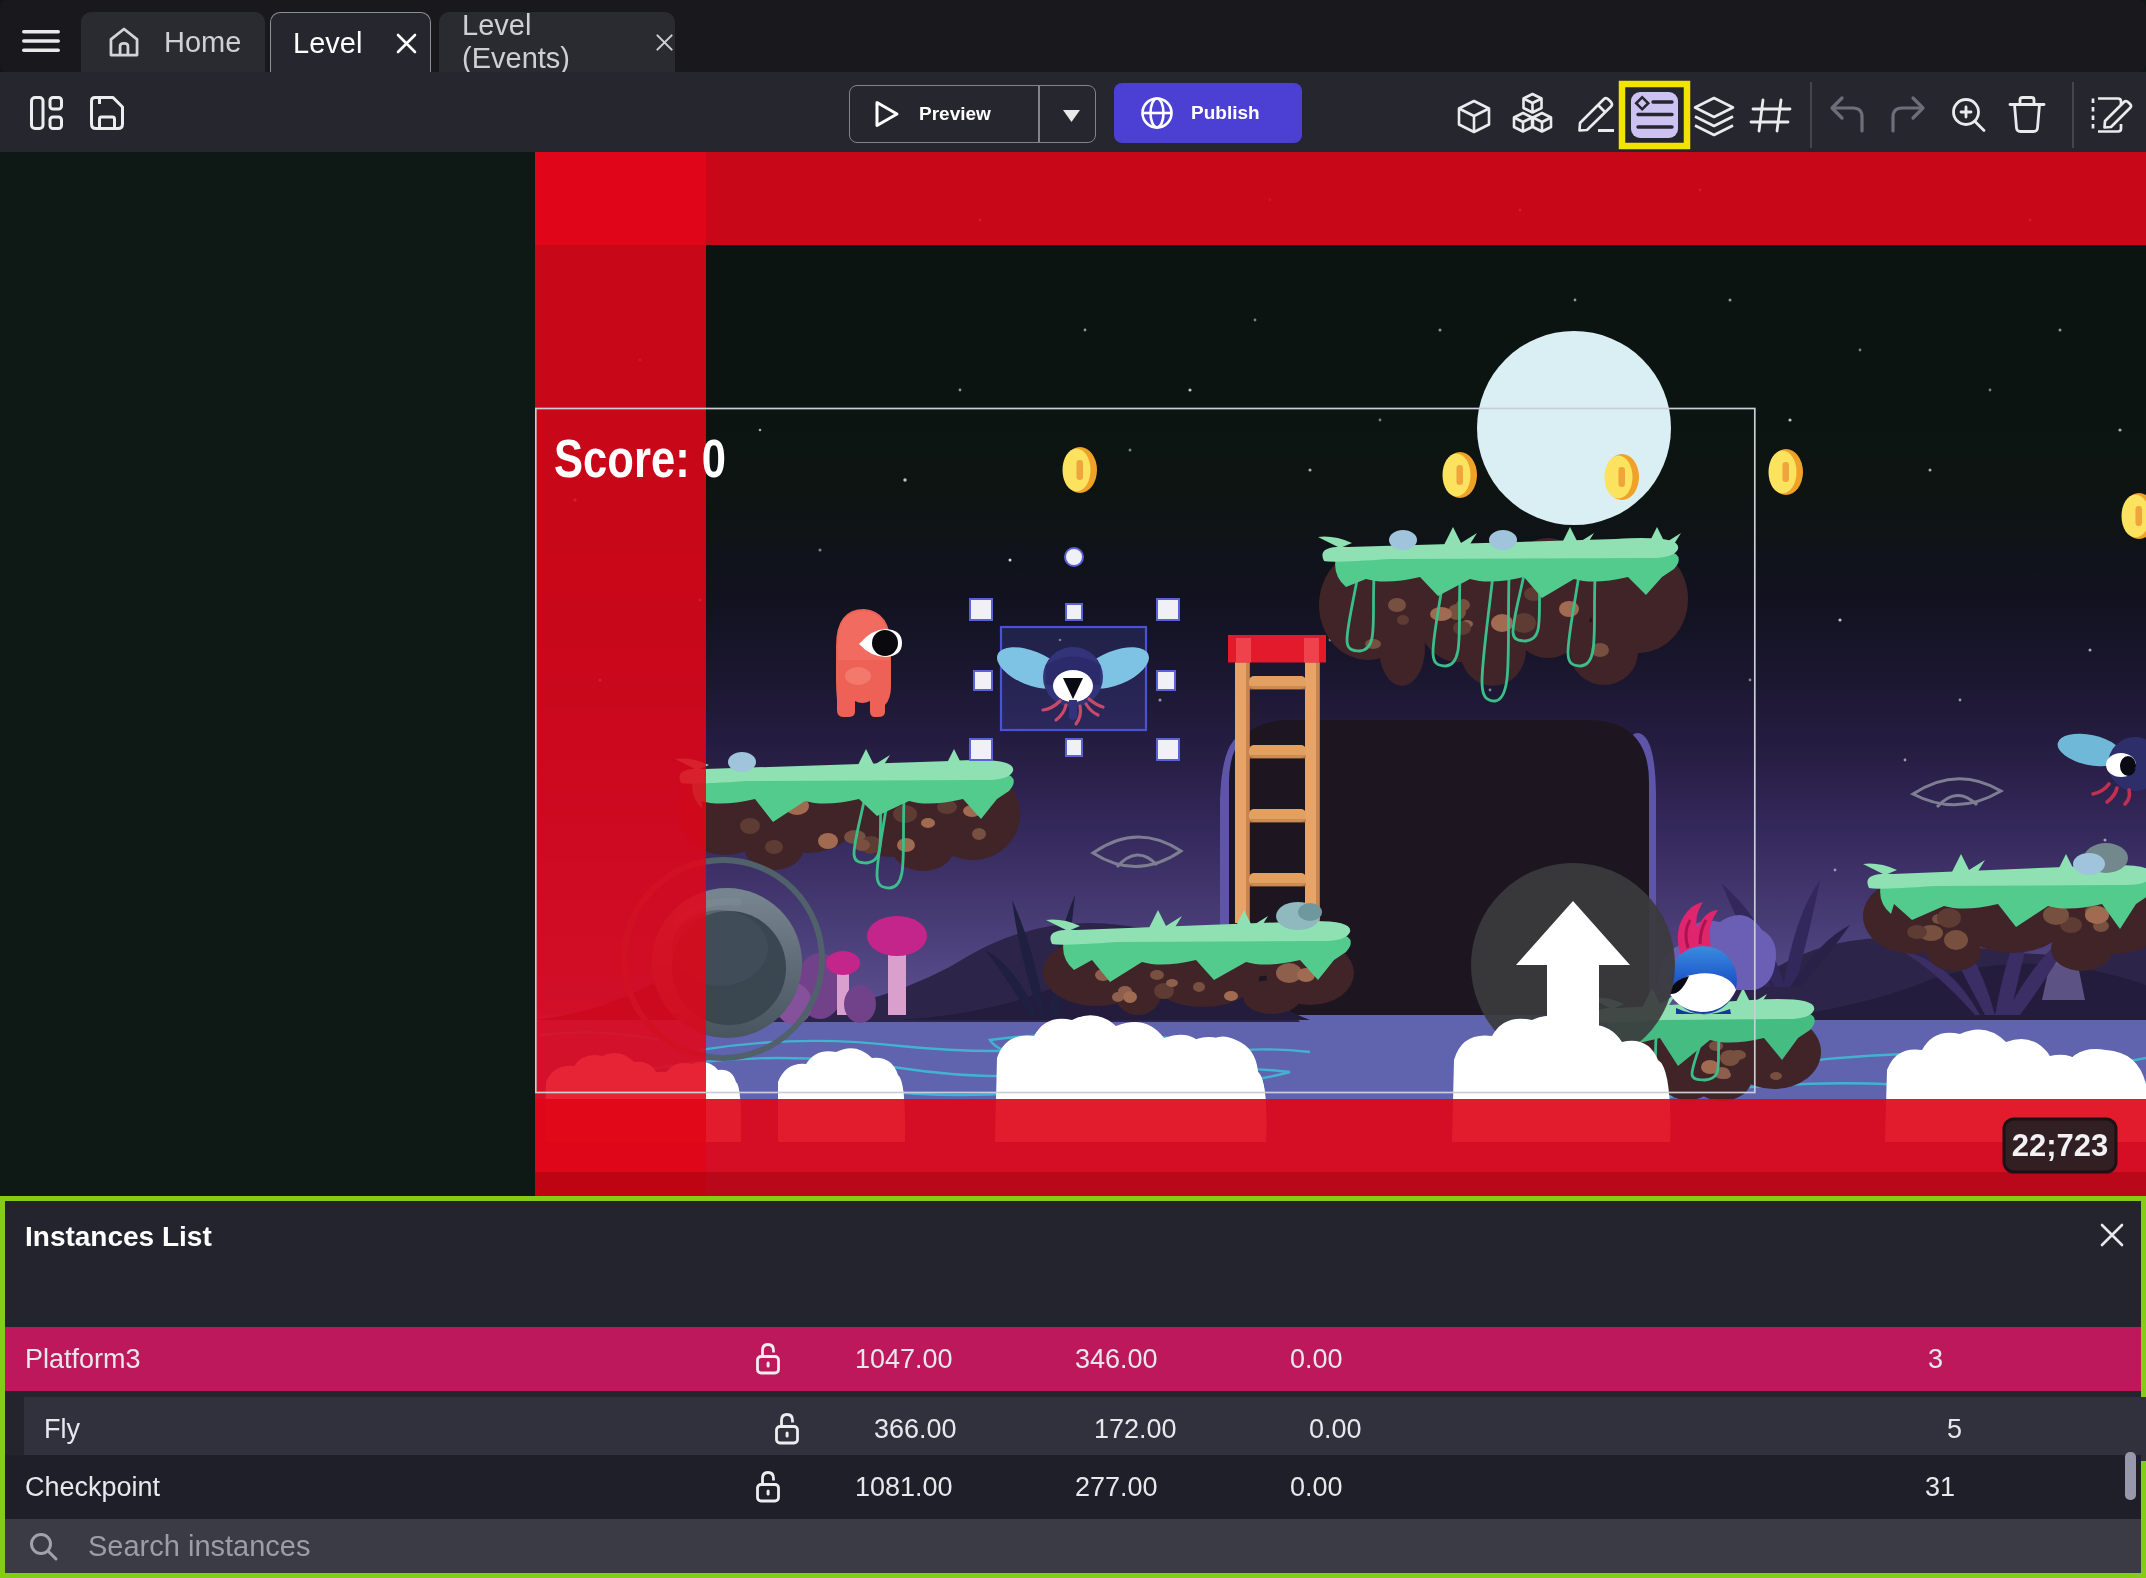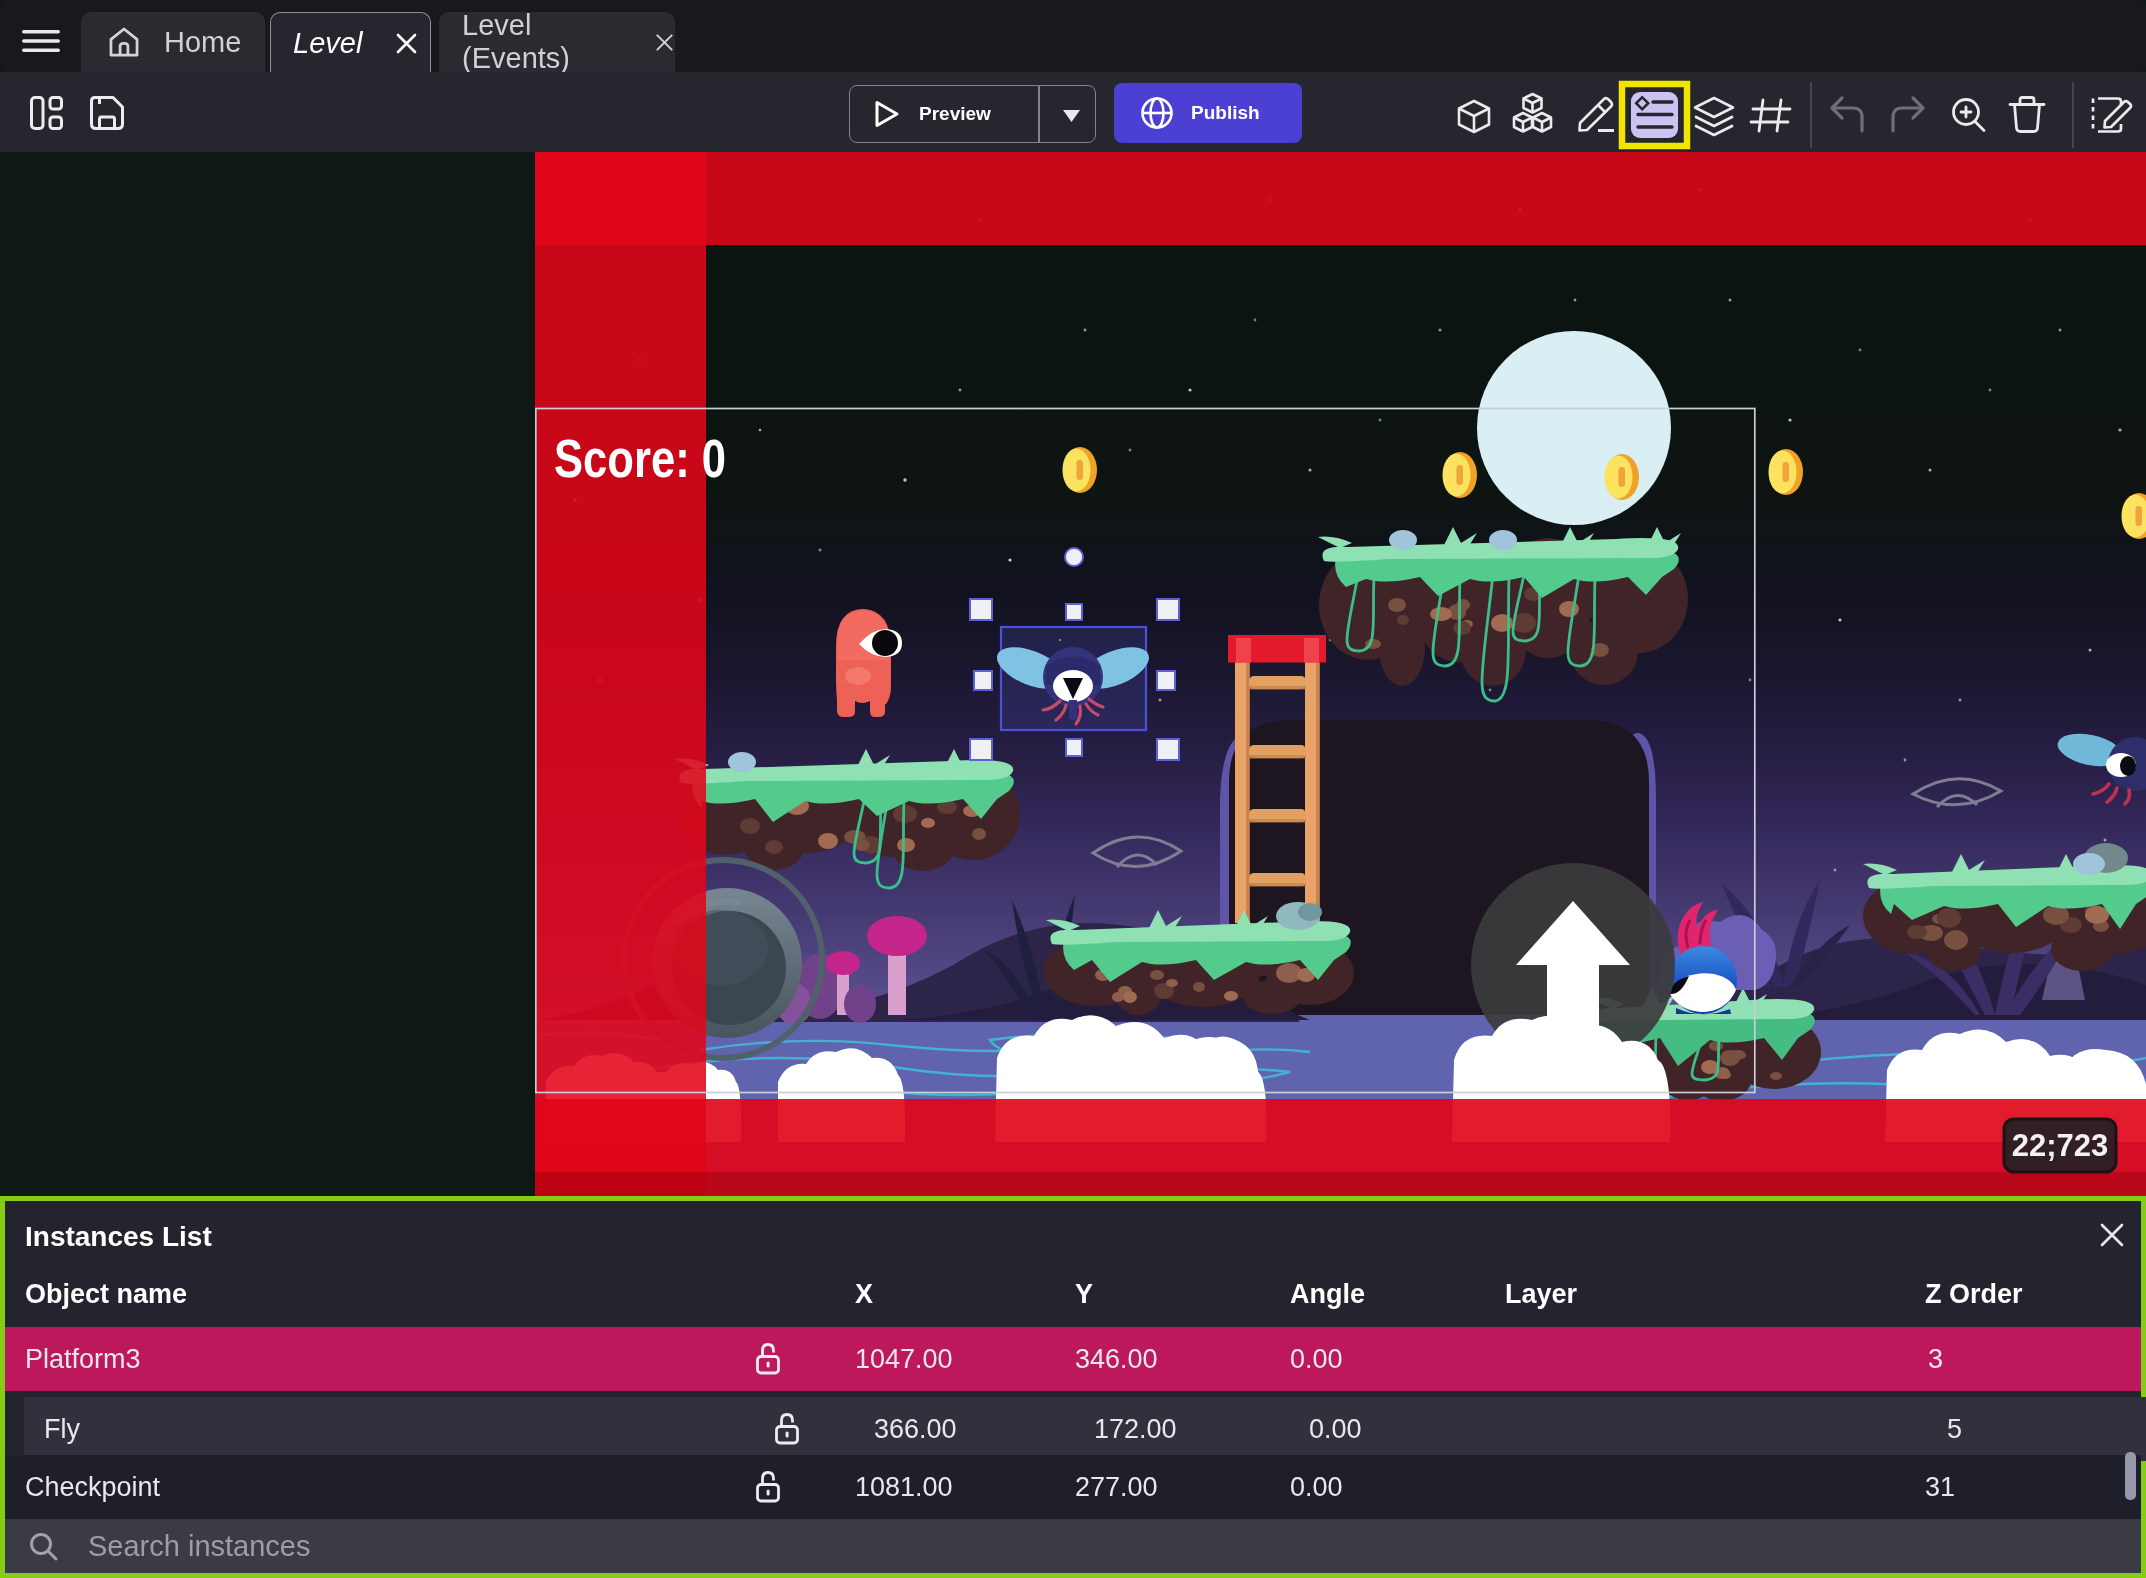--- a/index.html
+++ b/index.html
@@ -4,21 +4,21 @@
 <style>
   html,body{margin:0;padding:0;background:#101014;}
   *{box-sizing:border-box;}
   #page{position:relative;width:2146px;height:1578px;overflow:hidden;
     font-family:"Liberation Sans", sans-serif;background:#0E1916;}
   .abs{position:absolute;}
   
   #tabbar{position:absolute;left:0;top:0;width:2146px;height:72px;background:#18181D;border-radius:7px;}
   .tab{position:absolute;top:12px;height:60px;border-radius:10px 10px 0 0;background:#2A2A31;
        display:flex;align-items:center;color:#CFCFD4;font-size:29px;}
-  #tab-level{background:#26262E;border:1.5px solid #8F8F97;border-bottom:none;color:#FFFFFF;height:62px;font-style:italic;}
+  #tab-level{background:#26262E;border:1.5px solid #8F8F97;border-bottom:none;color:#FFFFFF;height:62px;}
   
   #toolbar{position:absolute;left:0;top:72px;width:2146px;height:80px;background:#26262E;}
   #previewbtn{position:absolute;left:849px;top:13px;width:247px;height:58px;border:1.5px solid #83838B;border-radius:8px;display:flex;align-items:center;}
   #pubbtn{position:absolute;left:1114px;top:11px;width:188px;height:60px;background:#4C40D4;border-radius:8px;display:flex;align-items:center;}
   .btxt{color:#ffffff;font-size:19px;font-weight:bold;}
   
   #canvas{position:absolute;left:0;top:152px;width:1698px;height:1044px;background:#0E1916;}
   #scene{position:absolute;left:535px;top:0;width:1611px;height:1044px;}
   
   #panel{position:absolute;left:0;top:1196px;width:2146px;height:382px;background:#24242E;
@@ -600,28 +600,20 @@
         <rect x="1157" y="739" width="22" height="21"></rect>
       </g>
     </svg>
   </div>
 
   <div id="panel">
     <div class="abs" style="left:20px;top:20px;color:#FFFFFF;font-size:28px;font-weight:bold;">Instances List</div>
     <svg class="abs" style="left:2093px;top:20px" width="28" height="28" viewBox="0 0 28 28">
       <path d="M4 4 L24 24 M24 4 L4 24" stroke="#E8E8EC" stroke-width="2.6" stroke-linecap="round"></path>
     </svg>
-    <div class="prow" style="top:66px;height:54px;">
-      <span class="cell hdr" style="left:20px">Object name</span>
-      <span class="cell hdr" style="left:850px">X</span>
-      <span class="cell hdr" style="left:1070px">Y</span>
-      <span class="cell hdr" style="left:1285px">Angle</span>
-      <span class="cell hdr" style="left:1500px">Layer</span>
-      <span class="cell hdr" style="left:1920px">Z Order</span>
-    </div>
     <div class="prow" style="top:126px;height:64px;background:#be185d;">
       <span class="cell" style="left:20px">Platform3</span>
       <svg class="cell lock" style="left:747px" width="32" height="36" viewBox="0 0 32 36">
           <use href="#lockicon"></use>
         </svg>
       <span class="cell" style="left:850px">1047.00</span>
       <span class="cell" style="left:1070px">346.00</span>
       <span class="cell" style="left:1285px">0.00</span>
       <span class="cell" style="left:1923px">3</span>
     </div>

